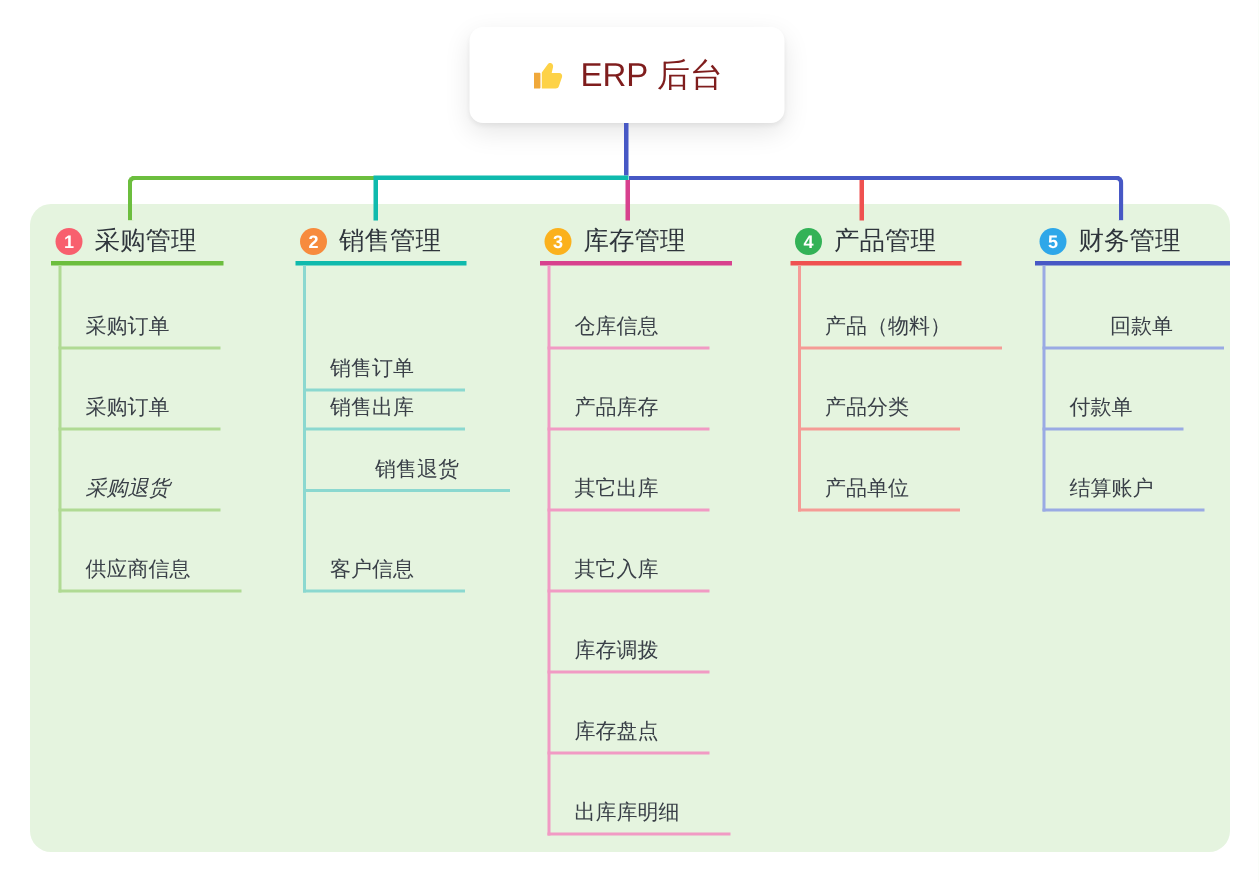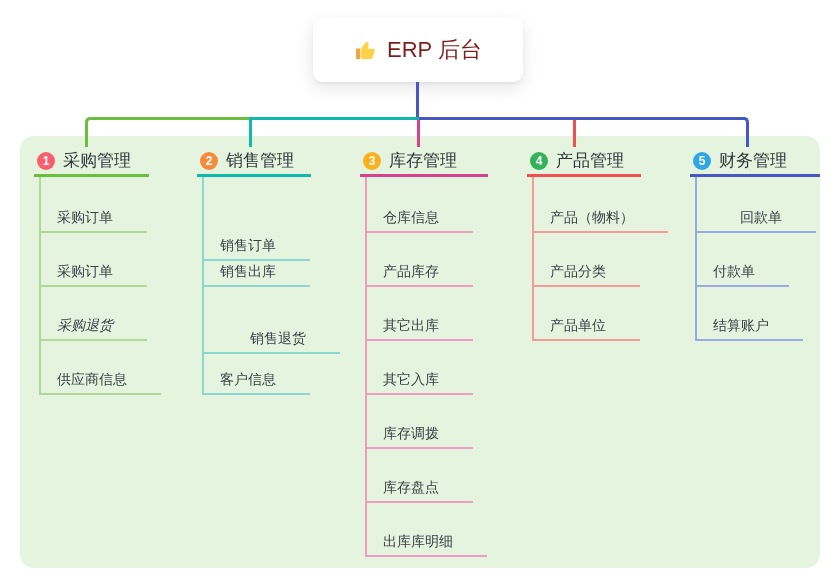--- a/index.html
+++ b/index.html
@@ -84,21 +84,21 @@
   <div class="abs child bd-l1" style="left:39px;top:313px;width:90px;font-style:italic;">采购退货</div>
   <div class="abs child bd-l1" style="left:39px;top:367px;width:104px;">供应商信息</div>
 
   <div class="abs header bd-c2" style="left:197px;width:111px;">
     <span class="badge bg-b2">2</span>
     <span>销售管理</span>
   </div>
   <div class="abs vline bg-l2" style="left:202px;top:177px;height:218px;"></div>
   <div class="abs child bd-l2" style="left:202px;top:205px;width:90px;margin-top:28px;">销售订单</div>
   <div class="abs child bd-l2" style="left:202px;top:259px;width:90px;">销售出库</div>
-  <div class="abs child bd-l2" style="left:202px;top:326px;width:90px;padding-left:48px;">销售退货</div>
+  <div class="abs child bd-l2" style="left:202px;top:300px;width:90px;padding-left:48px;">销售退货</div>
   <div class="abs child bd-l2" style="left:202px;top:367px;width:90px;">客户信息</div>
 
   <div class="abs header bd-c3" style="left:360px;width:125px;">
     <span class="badge bg-b3">3</span>
     <span>库存管理</span>
   </div>
   <div class="abs vline bg-l3" style="left:365px;top:177px;height:380px;"></div>
   <div class="abs child bd-l3" style="left:365px;top:205px;width:90px;">仓库信息</div>
   <div class="abs child bd-l3" style="left:365px;top:259px;width:90px;">产品库存</div>
   <div class="abs child bd-l3" style="left:365px;top:313px;width:90px;">其它出库</div>

